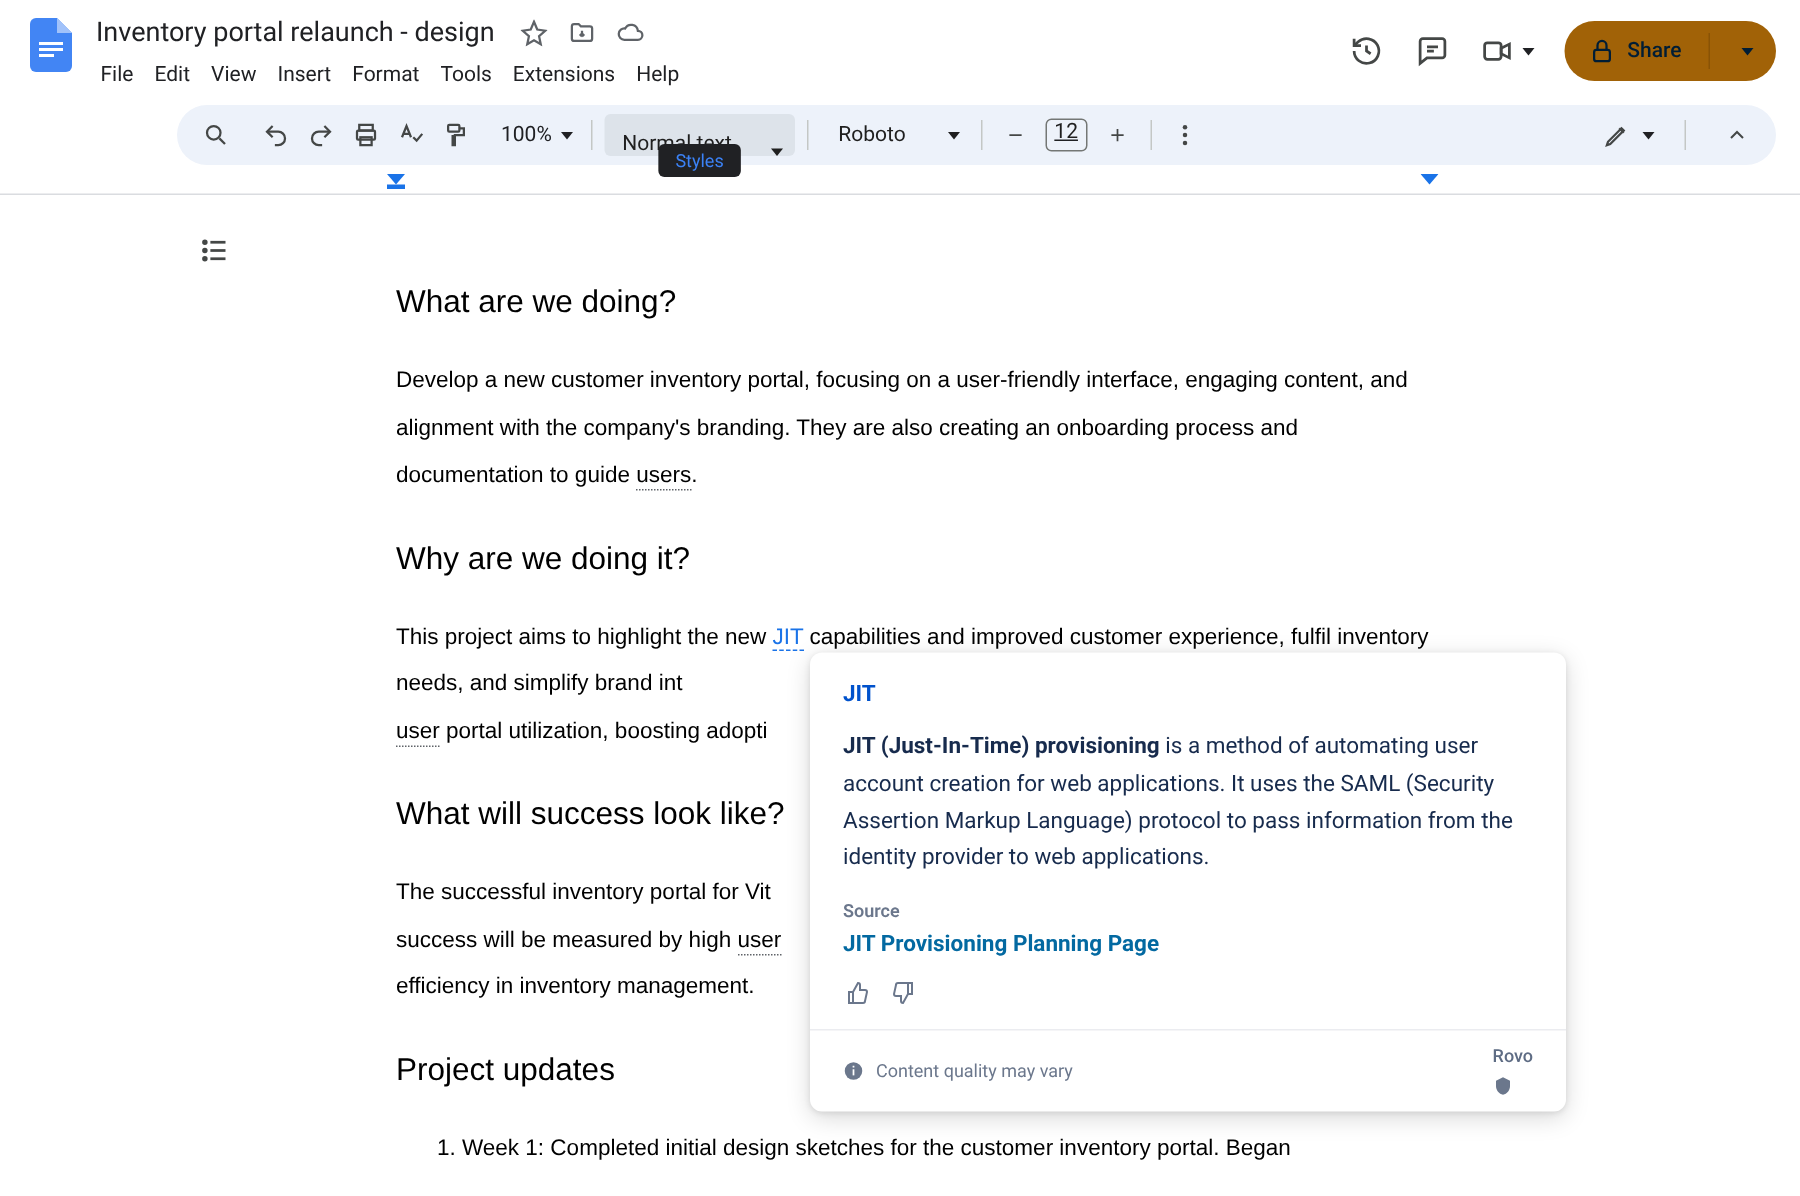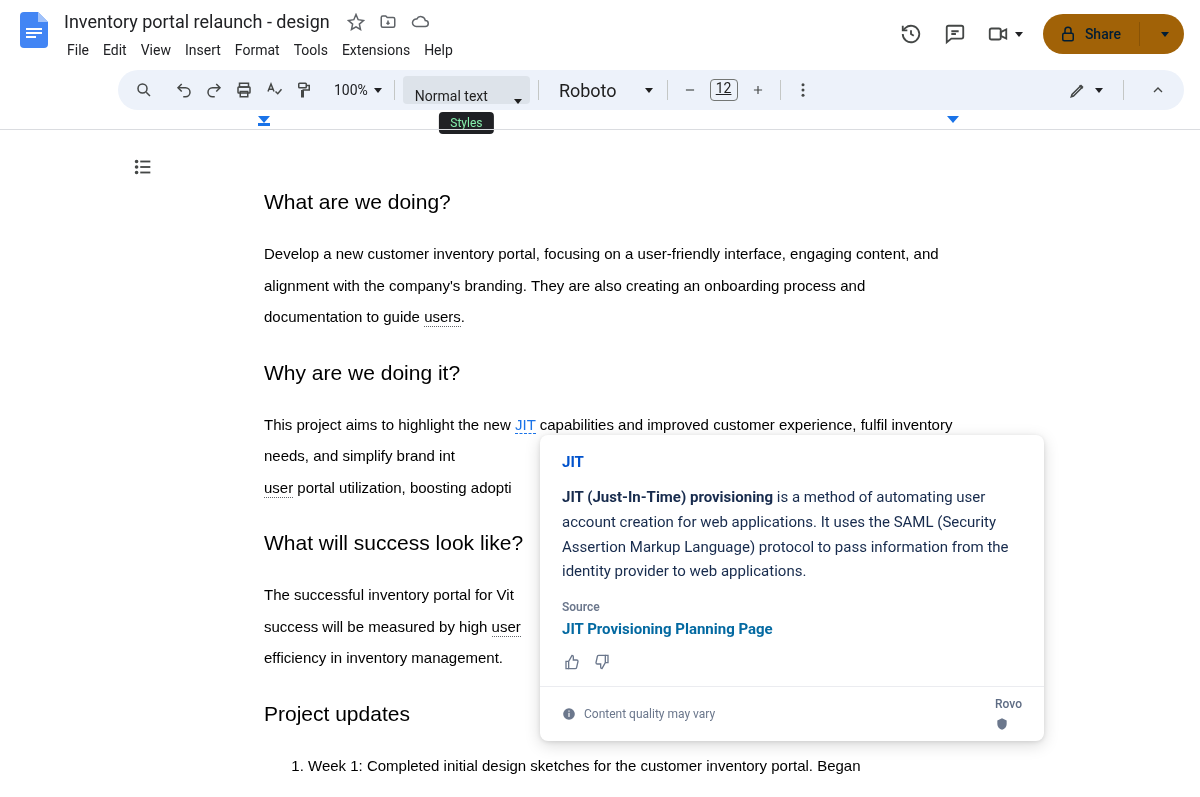--- a/index.html
+++ b/index.html
@@ -121,32 +121,32 @@
     display:flex; align-items:flex-end;
     padding:0 8px 0 12px;
     gap:26px;
     color:#1f1f1f;
     font-size:14px;
     cursor:pointer;
     position:relative;
   }
   .styles-tooltip{
     position:absolute;
-    top:36px; left:50%; transform:translateX(-50%);
+    top:20px; left:50%; transform:translateX(-50%);
     background:#202124;
-    color:#86efac;
+    color:#3b82f6;
     font-size:12px;
     padding:4px 11px;
     border-radius:4px;
     white-space:nowrap;
   }
   .font-dd{
     display:flex; align-items:center; gap:28px;
     padding:0 6px 0 12px;
-    font-size:18px;
+    font-size:14px;
     color:#1f1f1f;
     cursor:pointer;
   }
   .fontsize{
     display:flex; align-items:center; gap:6px;text-decoration:underline;
   }
   .size-input{
     width:28px; height:22px;
     border:1px solid #747775;
     border-radius:4px;

